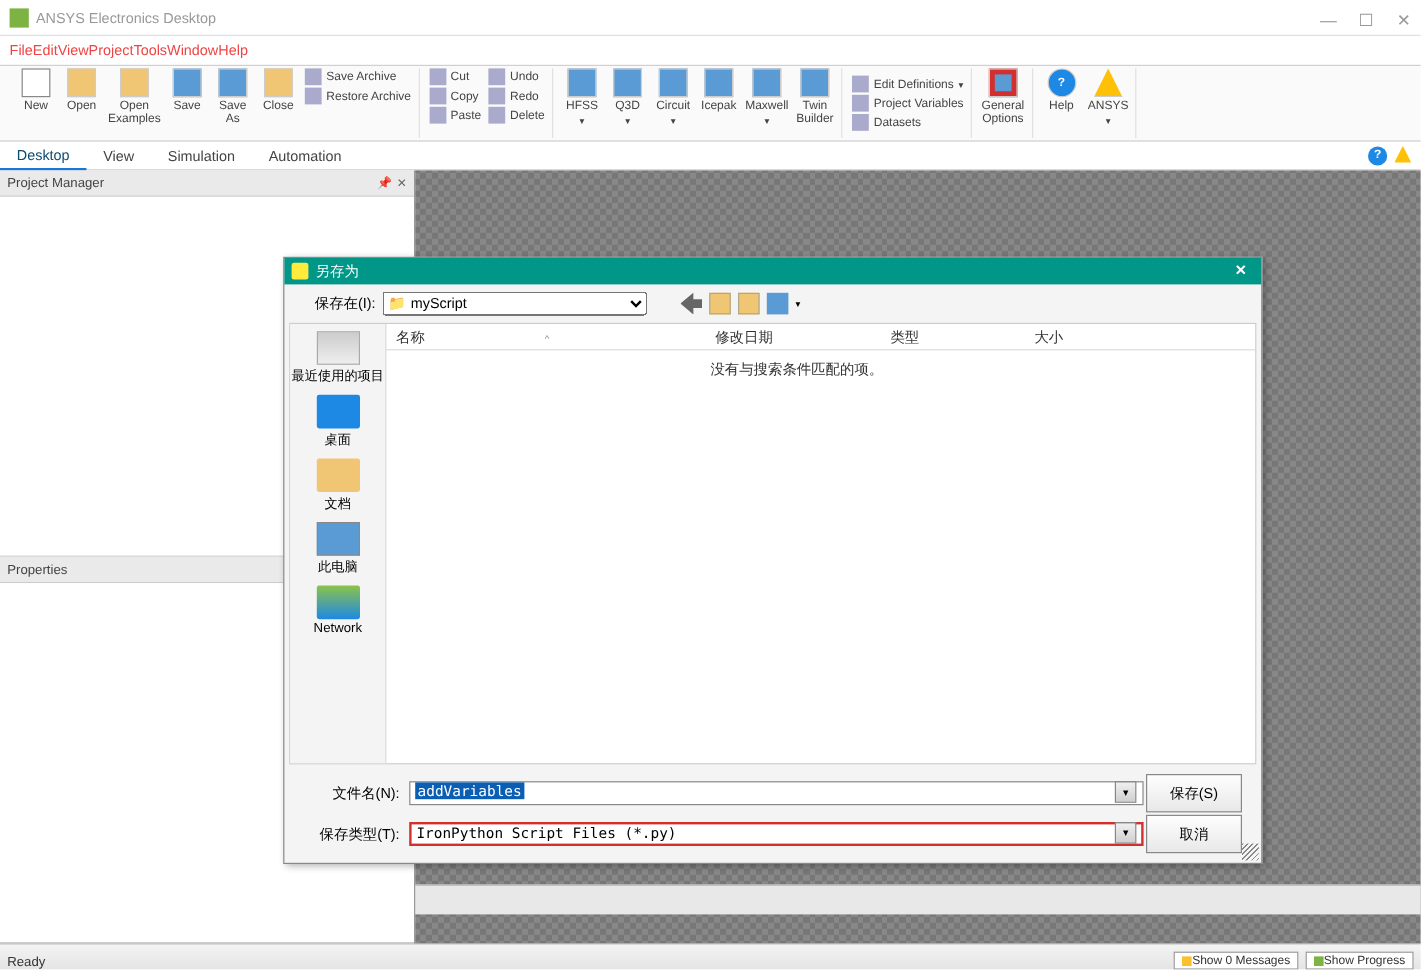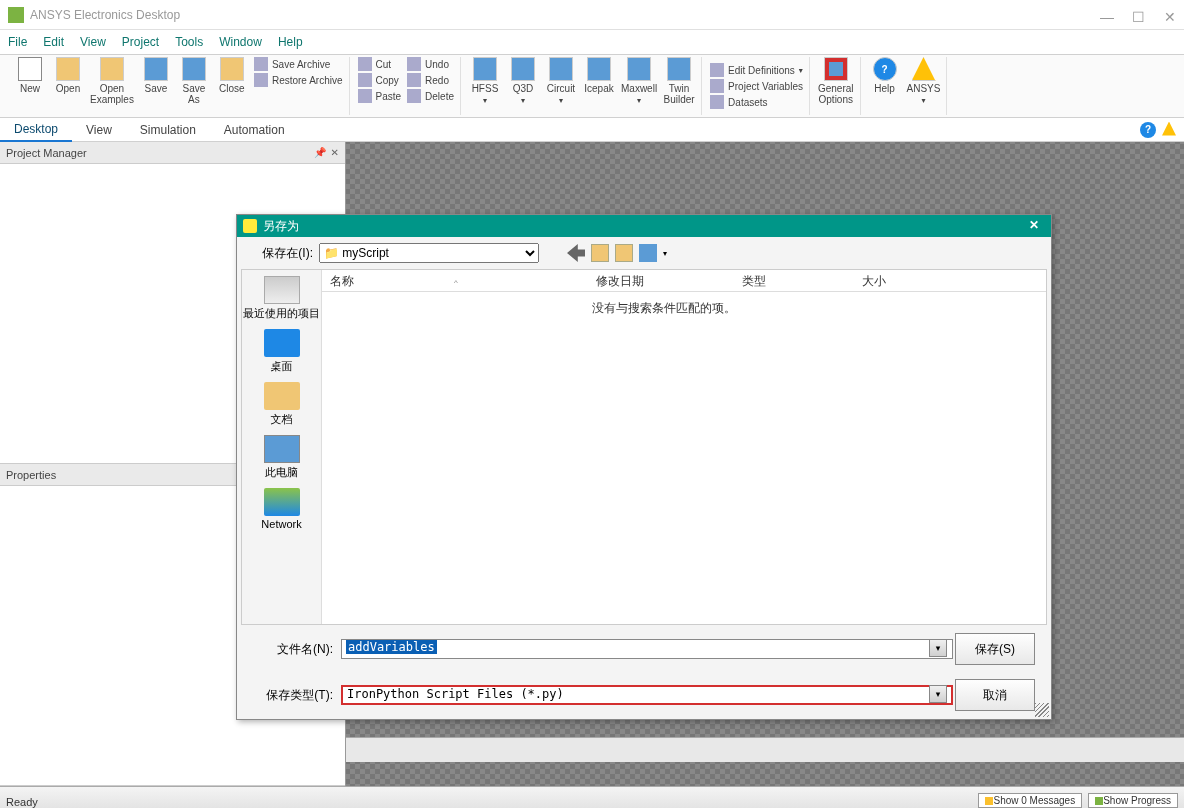--- a/index.html
+++ b/index.html
@@ -4,21 +4,21 @@
 <style>
 * { margin: 0; padding: 0; box-sizing: border-box; font-family: "Segoe UI", Tahoma, sans-serif; }
 body { background: #fff; width: 1184px; height: 808px; overflow: hidden; position: relative; font-size: 12px; }
 
 .titlebar { height: 30px; background: #fff; display: flex; align-items: center; padding: 0 8px; border-bottom: 1px solid #e0e0e0; color: #999; }
 .titlebar .app-icon { width: 16px; height: 16px; background: #7cb342; margin-right: 6px; }
 .titlebar .title { flex: 1; font-size: 12px; }
 .titlebar .winbtns { display: flex; gap: 20px; }
 .titlebar .winbtn { width: 12px; height: 12px; color: #999; font-size: 14px; cursor: pointer; }
 
-.menubar { height: 24px; display: flex; align-items: center; padding: 0 8px; gap: 16px; font-size: 12px; color: #0f766e; }
+.menubar { height: 24px; display: flex; align-items: center; padding: 0 8px; font-size: 12px; color: #ef4444; }
 .menubar span { cursor: pointer; }
 
 .ribbon { height: 64px; border-top: 1px solid #d0d0d0; border-bottom: 1px solid #d0d0d0; display: flex; align-items: stretch; padding: 2px 8px; gap: 2px; background: #fafafa; }
 .ribbon-group { display: flex; flex-direction: column; align-items: center; justify-content: center; padding: 0 6px; border-right: 1px solid #e0e0e0; }
 .ribbon-group.row { flex-direction: row; gap: 6px; align-items: flex-start; }
 .ribbon-btn { display: flex; flex-direction: column; align-items: center; gap: 2px; font-size: 10px; color: #444; cursor: pointer; min-width: 32px; }
 .ribbon-btn .bigicon { width: 24px; height: 24px; background: #f0c674; border: 1px solid #ccc; }
 .ribbon-btn.blue .bigicon { background: #5b9bd5; }
 .ribbon-btn.floppy .bigicon { background: #5b9bd5; }
 .ribbon-col { display: flex; flex-direction: column; gap: 2px; font-size: 10px; color: #444; justify-content: center; }
@@ -74,21 +74,21 @@
 .sbic.docs { background: #f0c674; border-radius: 2px; }
 .sbic.pc { background: #5b9bd5; border: 1px solid #888; }
 .sbic.net { background: linear-gradient(#8bc34a,#1e88e5); border-radius: 2px; }
 
 .dlg-list { flex: 1; }
 .dlg-headers { height: 22px; display: flex; border-bottom: 1px solid #ddd; font-size: 12px; color: #333; }
 .dlg-headers > div { padding: 3px 8px; border-right: 1px solid transparent; }
 .colsort { font-size: 8px; color: #888; margin-left: 100px; }
 .dlg-empty { padding: 8px 270px; font-size: 12px; color: #333; }
 
-.dlg-footer { padding: 8px 16px; display: flex; flex-direction: column; gap: 14px; }
+.dlg-footer { padding: 8px 16px; display: flex; flex-direction: column; gap: 2px; }
 .dlg-row { display: flex; align-items: center; gap: 8px; }
 .dlg-row .flabel { width: 80px; text-align: right; font-size: 12px; }
 .dlg-row .fselect, .dlg-row .finput { flex: 1; height: 20px; font-size: 12px; padding: 0 4px; border: 1px solid #888; background: #fff; }
 .dlg-row .finput.sel { background: #fff; }
 .dlg-row .finput .seltext { background: #0a5fb4; color: #fff; padding: 0 2px; font-family: monospace; }
 .dlg-row .fbtn { width: 80px; height: 32px; font-size: 12px; border: 1px solid #888; background: linear-gradient(#fefefe,#e8e8e8); cursor: pointer; }
 .redbox { border: 2px solid #d32f2f !important; }
 .dropbtn { width: 18px; height: 18px; background: linear-gradient(#f0f0f0,#d0d0d0); border: 1px solid #888; display: flex; align-items: center; justify-content: center; font-size: 9px; cursor: pointer; margin-left: -24px; }
 
 .dlg-resize { position: absolute; right: 2px; bottom: 2px; width: 14px; height: 14px; background: repeating-linear-gradient(135deg, #888 0 1px, transparent 1px 3px); }

